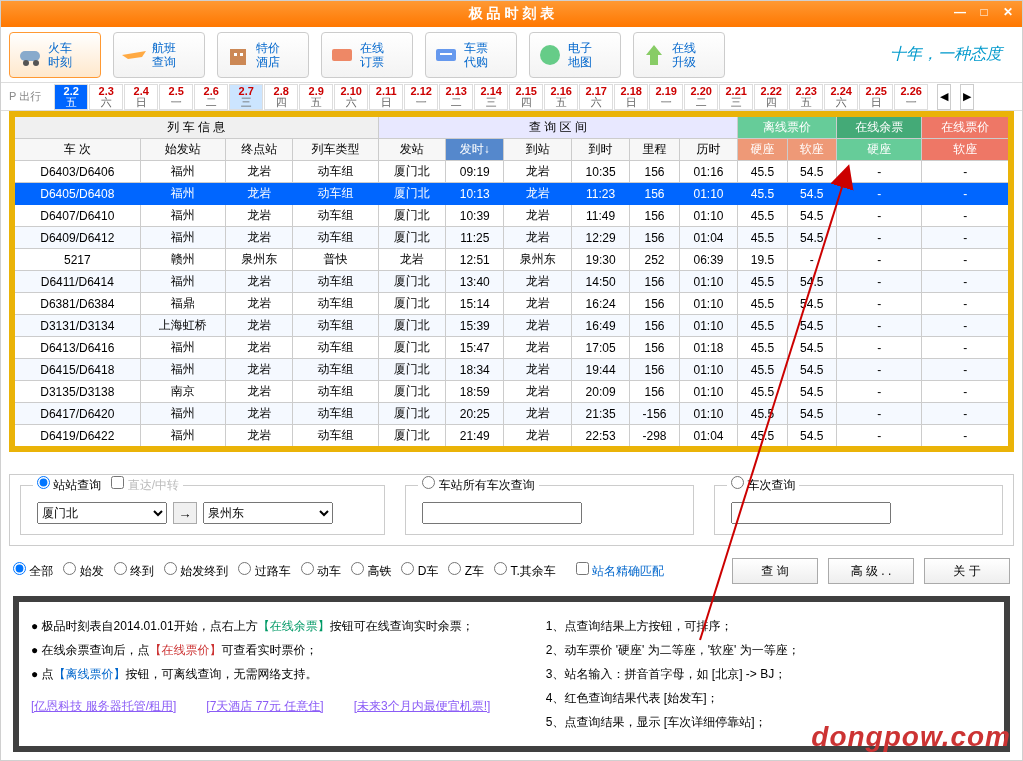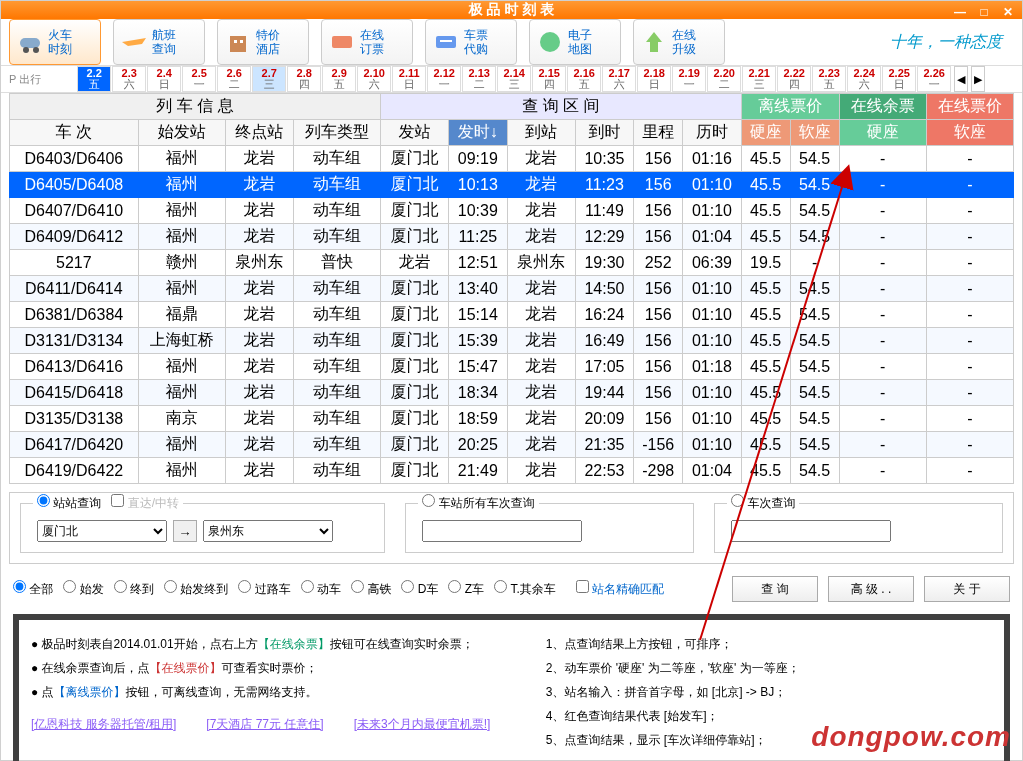--- a/index.html
+++ b/index.html
@@ -6,30 +6,30 @@
 body { background: #f5f5f5; width: 1023px; height: 761px; position: relative; overflow: hidden; }
 .window { width: 1023px; height: 761px; background: #fff; border: 1px solid #d0d0d0; display: flex; flex-direction: column; }
 .titlebar { height: 26px; background: linear-gradient(#ff9933, #ff7700); display: flex; align-items: center; justify-content: center; position: relative; color: #fff; font-size: 14px; font-weight: bold; }
 .titlebar .controls { position: absolute; right: 4px; top: 2px; display: flex; gap: 4px; }
 .titlebar .controls span { width: 20px; height: 18px; display: inline-flex; align-items: center; justify-content: center; cursor: pointer; font-size: 12px; }
 .toolbar { height: 56px; background: #fff; border-bottom: 1px solid #ddd; display: flex; align-items: center; padding: 0 8px; gap: 12px; }
 .tool-btn { width: 92px; height: 46px; border: 1px solid #ccc; border-radius: 4px; display: flex; align-items: center; gap: 4px; padding: 2px 6px; background: linear-gradient(#fff,#f3f3f3); cursor: pointer; font-size: 12px; color: #0066cc; }
 .tool-btn.active { border-color: #ff9933; background: linear-gradient(#fff,#ffe8cc); }
 .tool-btn .stack { display: flex; flex-direction: column; line-height: 14px; }
 .slogan { margin-left: auto; color: #0099cc; font-size: 16px; font-style: italic; padding-right: 12px; }
-.date-strip { height: 28px; background: #fff; display: flex; align-items: center; padding: 0 8px; border-bottom: 1px solid #ddd; font-size: 11px; gap: 3px; }
+.date-strip { height: 28px; background: #fff; display: flex; align-items: center; padding: 0 8px; border-bottom: 1px solid #ddd; font-size: 11px; gap: 9px; }
 .date-cell { width: 34px; height: 26px; border: 1px solid #ddd; display: flex; flex-direction: column; align-items: center; justify-content: center; line-height: 11px; cursor: pointer; }
 .date-cell .d1 { color: #c00; font-weight: bold; }
 .date-cell .d2 { color: #666; }
-.date-cell.sel { background: #0066ff; margin-left: 29px; }
+.date-cell.sel { background: #0066ff; }
 .date-cell.sel .d1, .date-cell.sel .d2 { color: #fff; }
 .date-cell.hl { background: #cce5ff; }
 .date-nav { width: 14px; height: 26px; border: 1px solid #ccc; display: flex; align-items: center; justify-content: center; cursor: pointer; }
 .grid-wrap { flex: 0 0 auto; padding: 0 8px; }
-.grid { border: 1px solid #eab308; width: 100%; border-collapse: collapse; font-size: 16px; }
+.grid { border: 6px solid #eab308; width: 100%; border-collapse: collapse; font-size: 12px; }
 .grid th, .grid td { border: 1px solid #ccc; padding: 2px 4px; text-align: center; height: 20px; white-space: nowrap; }
 .grid thead .grp th { background: #f0f0f0; font-weight: normal; }
 .grid thead .grp th.g2 { background: #e8e8ff; }
 .grid thead .grp th.g3 { background: #66cc99; color: #fff; }
 .grid thead .grp th.g4 { background: #44aa77; color: #fff; }
 .grid thead .grp th.g5 { background: #ee7766; color: #fff; }
 .grid thead .hdr th { background: #f7f7f7; font-weight: normal; }
 .grid thead .hdr th.sorted { background: #5588cc; color: #fff; }
 .grid thead .hdr th.p1 { background: #ee9977; color: #fff; }
 .grid thead .hdr th.p2 { background: #66cc99; color: #fff; }

